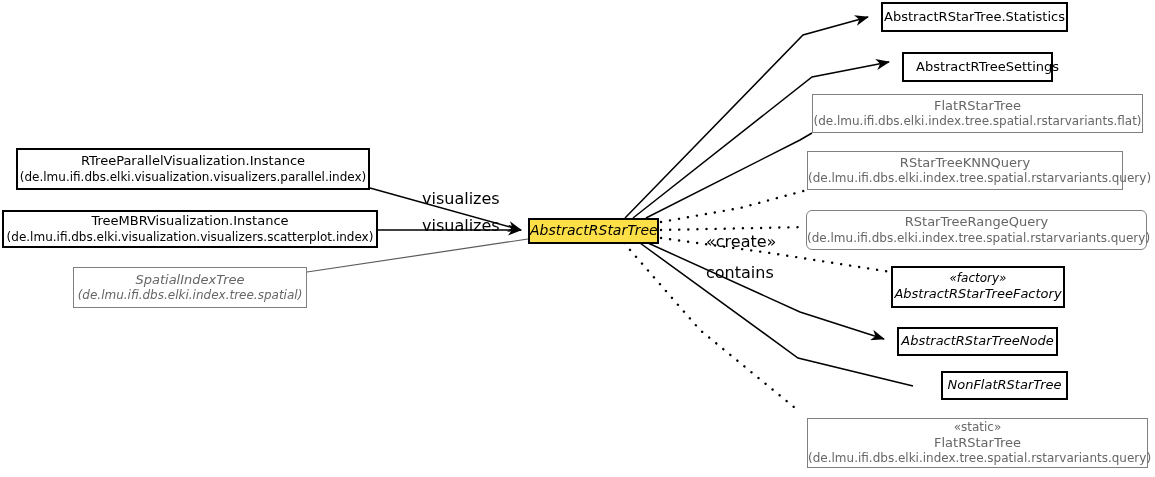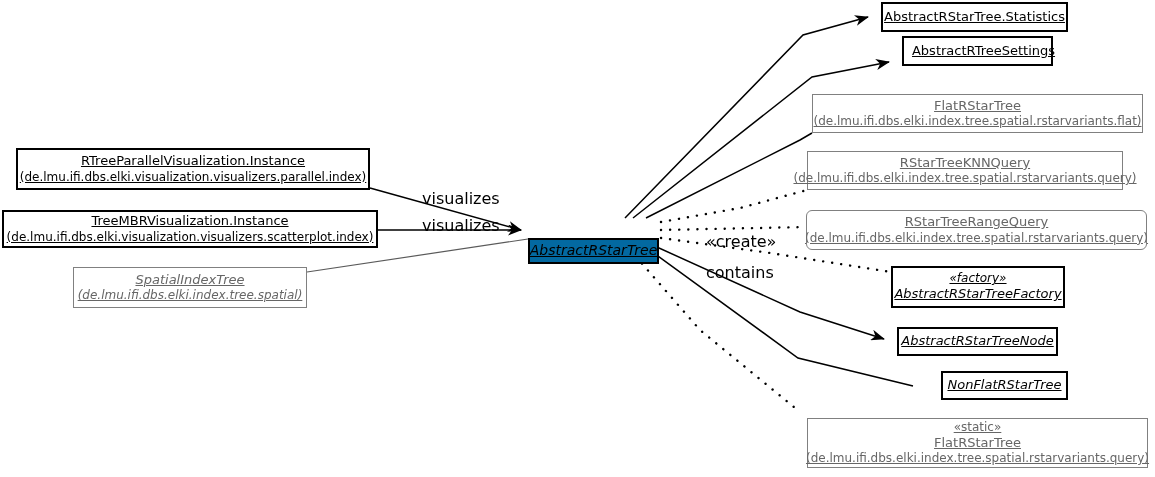--- a/index.html
+++ b/index.html
@@ -22,50 +22,47 @@
     left: 0;
     top: 0;
     width: 1155px;
     height: 477px;
   }
   .uml-box {
     position: absolute;
     box-sizing: border-box;
     display: flex;
     flex-direction: column;
-    align-items: center;
     justify-content: center;
     background: #ffffff;
     text-align: center;
     line-height: 1.25;
-    text-decoration: underline;
   }
   .uml-box .line {
     display: block;
     white-space: nowrap;
   }
   
   .b-dark  { border: 2px solid #000000; }
   .b-gray  { border: 1px solid #808080; }
   
   .t-black { color: #000000; }
   .t-gray  { color: #666666; }
   
   .italic { font-style: italic; }
   .name-13 { font-size: 13px; }
   .pkg-12  { font-size: 12px; }
   .stereo-12 { font-size: 12px; }
 
   .center-node {
-    background: #0369a1;
+    background: #fde047;
     border: 2px solid #000000;
     font-style: italic;
     font-size: 14px;
     color: #000000;
-    margin-top: 20px;
   }
   .edge-label {
     position: absolute;
     font-size: 16px;
     color: #000000;
     white-space: nowrap;
   }
 </style>
 </head>
 <body>
@@ -123,21 +120,21 @@
 
   <div class="uml-box b-gray t-gray italic" style="left:73px; top:267px; width:234px; height:41px;">
     <span class="line name-13">SpatialIndexTree</span>
     <span class="line pkg-12">(de.lmu.ifi.dbs.elki.index.tree.spatial)</span>
   </div>
 
   <div class="uml-box b-dark t-black" style="left:881px; top:2px; width:187px; height:30px;">
     <span class="line name-13">AbstractRStarTree.Statistics</span>
   </div>
 
-  <div class="uml-box b-dark t-black" style="left:902px; top:36px; width:151px; height:30px;padding-left:12px;">
+  <div class="uml-box b-dark t-black" style="left:902px; top:52px; width:151px; height:30px;padding-left:12px;">
     <span class="line name-13">AbstractRTreeSettings</span>
   </div>
 
   <div class="uml-box b-gray t-gray" style="left:812px; top:94px; width:331px; height:39px;">
     <span class="line name-13">FlatRStarTree</span>
     <span class="line pkg-12">(de.lmu.ifi.dbs.elki.index.tree.spatial.rstarvariants.flat)</span>
   </div>
 
   <div class="uml-box b-gray t-gray" style="left:807px; top:151px; width:316px; height:39px;">
     <span class="line name-13">RStarTreeKNNQuery</span>

